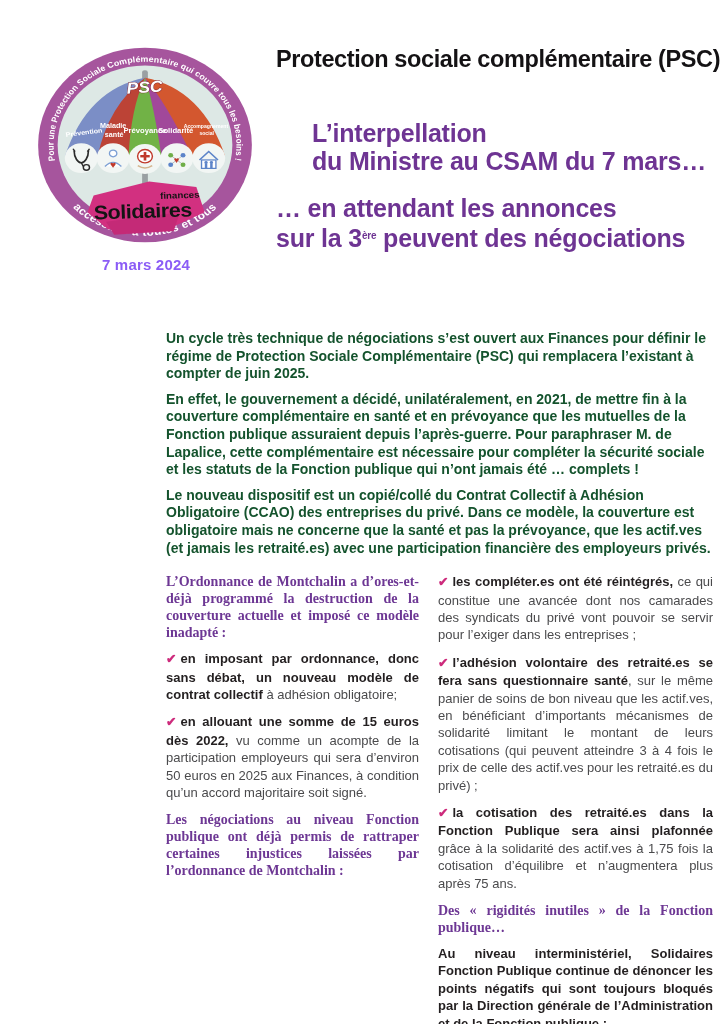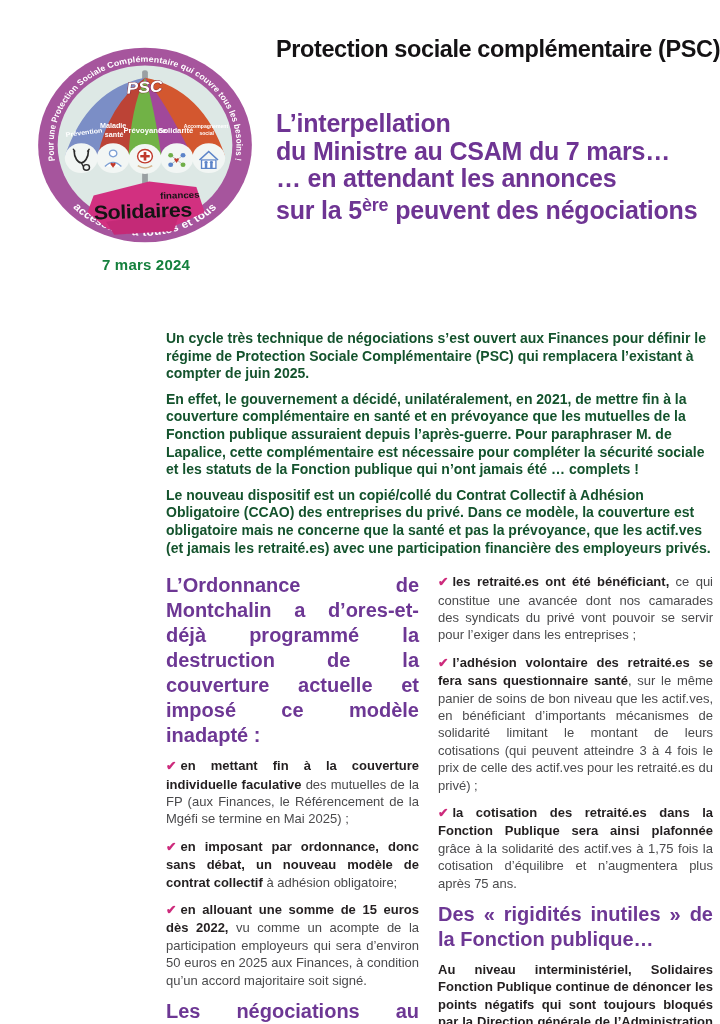--- a/index.html
+++ b/index.html
@@ -6,45 +6,45 @@
   html,body { background:#ffffff; }
   body { font-family:"Liberation Sans", sans-serif; }
   .page {
     position:relative; width:720px; height:1024px;
     background:#ffffff; overflow:hidden;
   }
 
   
   .logo-wrap { position:absolute; left:34px; top:44px; width:224px; text-align:center; }
   .logo-svg { display:block; }
-  .logo-date { margin-top:10px; font-size:15px; font-weight:bold; color:#15803d; letter-spacing:0.2px; }
-
-  .header-right { position:absolute; left:276px; top:36px; width:436px; }
+  .logo-date { margin-top:10px; font-size:15px; font-weight:bold; color:#8b5cf6; letter-spacing:0.2px; }
+
+  .header-right { position:absolute; left:276px; top:46px; width:436px; }
   .kicker {
     font-size:23.5px; font-weight:bold; color:#141214;
     letter-spacing:-0.4px; white-space:nowrap;
   }
   .headline { color:#6e3493; font-weight:bold; letter-spacing:-0.2px; }
-  .headline-block1 { margin-top:46px; font-size:25px; line-height:28px; }
-  .headline-block2 { font-size:25px; line-height:27px; }
-  .headline sup { font-size:18px; vertical-align:8px; }
+  .headline-block1 { margin-top:46px; font-size:25px; line-height:28px;margin-left:36px; }
+  .headline-block2 { margin-top:20px; font-size:25px; line-height:27px; }
+  .headline sup { font-size:10px; vertical-align:8px; }
 
   
   .body-area { position:absolute; left:166px; top:330px; width:547px; }
   .intro p {
     font-size:14px; line-height:17.6px; font-weight:bold; color:#14532d;
     margin-bottom:8px;
   }
   .columns { display:flex; gap:19px; margin-top:16px; }
   .col-left  { width:253px; }
   .col-right { width:275px; }
 
   h3.section-heading {
-    color:#6d3794; font-size:20px; line-height:25px; font-weight:bold;
-    text-align:justify; margin:0 0 9px 0;
+    color:#6d3794; font-size:14px; line-height:17px; font-weight:bold;
+    text-align:justify; margin:0 0 9px 0;font-family:Liberation Serif, serif;
   }
   h3.mt { }
 
   p.bullet {
     font-size:13px; line-height:17.4px; color:#4a4a4c;
     text-align:justify; margin-bottom:10px;
   }
   p.bullet b, p.para-bold { color:#231f20; }
   p.para-bold {
     font-size:13px; line-height:17.4px; font-weight:bold;
@@ -157,47 +157,46 @@
   <div class="header-right">
     <div class="kicker">Protection sociale complémentaire (PSC)</div>
 
     <div class="headline headline-block1">
       <div>L’interpellation</div>
       <div>du Ministre au CSAM du 7 mars…</div>
     </div>
 
     <div class="headline headline-block2">
       <div>… en attendant les annonces</div>
-      <div><span>sur la 5</span><sup>ère</sup><span> peuvent des négociations</span></div>
+      <div><span>sur la 3</span><sup>ère</sup><span> peuvent des négociations</span></div>
     </div>
   </div>
 
   <div class="body-area">
 
     <div class="intro">
       <p>Un cycle très technique de négociations s’est ouvert aux Finances pour définir le régime de Protection Sociale Complémentaire (PSC) qui remplacera l’existant à compter de juin 2025.</p>
       <p>En effet, le gouvernement a décidé, unilatéralement, en 2021, de mettre fin à la couverture complémentaire en santé et en prévoyance que les mutuelles de la Fonction publique assuraient depuis l’après-guerre. Pour paraphraser M. de Lapalice, cette complémentaire est nécessaire pour compléter la sécurité sociale et les statuts de la Fonction publique qui n’ont jamais été … complets !</p>
       <p>Le nouveau dispositif est un copié/collé du Contrat Collectif à Adhésion Obligatoire (CCAO) des entreprises du privé. Dans ce modèle, la couverture est obligatoire mais ne concerne que la santé et pas la prévoyance, que les actif.ves (et jamais les retraité.es) avec une participation financière des employeurs privés.</p>
     </div>
 
     <div class="columns">
 
       <div class="col-left">
         <h3 class="section-heading">L’Ordonnance de Montchalin a d’ores-et-déjà programmé la destruction de la couverture actuelle et imposé ce modèle inadapté :</h3>
 
-        <p class="bullet"><span class="check">✔</span><b>en mettant fin à la couverture individuelle faculative</b><span> des mutuelles de la FP (aux Finances, le Référencement de la Mgéfi se termine en Mai 2025) ;</span></p>
         <p class="bullet"><span class="check">✔</span><b>en imposant par ordonnance, donc sans débat, un nouveau modèle de contrat collectif</b><span> à adhésion obligatoire;</span></p>
         <p class="bullet"><span class="check">✔</span><b>en allouant une somme de 15 euros dès 2022,</b><span> vu comme un acompte de la participation employeurs qui sera d’environ 50 euros en 2025 aux Finances, à condition qu’un accord majoritaire soit signé.</span></p>
 
         <h3 class="section-heading mt">Les négociations au niveau Fonction publique ont déjà permis de rattraper certaines injustices laissées par l’ordonnance de Montchalin :</h3>
 
       </div>
 
       <div class="col-right">
-        <p class="bullet"><span class="check">✔</span><b>les retraité.es ont été bénéficiant,</b><span> ce qui constitue une avancée dont nos camarades des syndicats du privé vont pouvoir se servir pour l’exiger dans les entreprises ;</span></p>
+        <p class="bullet"><span class="check">✔</span><b>les compléter.es ont été réintégrés,</b><span> ce qui constitue une avancée dont nos camarades des syndicats du privé vont pouvoir se servir pour l’exiger dans les entreprises ;</span></p>
         <p class="bullet"><span class="check">✔</span><b>l’adhésion volontaire des retraité.es se fera sans questionnaire santé</b><span>, sur le même panier de soins de bon niveau que les actif.ves, en bénéficiant d’importants mécanismes de solidarité limitant le montant de leurs cotisations (qui peuvent atteindre 3 à 4 fois le prix de celle des actif.ves pour les retraité.es du privé) ;</span></p>
         <p class="bullet"><span class="check">✔</span><b>la cotisation des retraité.es dans la Fonction Publique sera ainsi plafonnée</b><span> grâce à la solidarité des actif.ves à 1,75 fois la cotisation d’équilibre et n’augmentera plus après 75 ans.</span></p>
 
         <h3 class="section-heading mt">Des « rigidités inutiles » de la Fonction publique…</h3>
 
         <p class="para-bold">Au niveau interministériel, Solidaires Fonction Publique continue de dénoncer les points négatifs qui sont toujours bloqués par la Direction générale de l’Administration et de la Fonction publique :</p>
 
       </div>
 
     </div>

